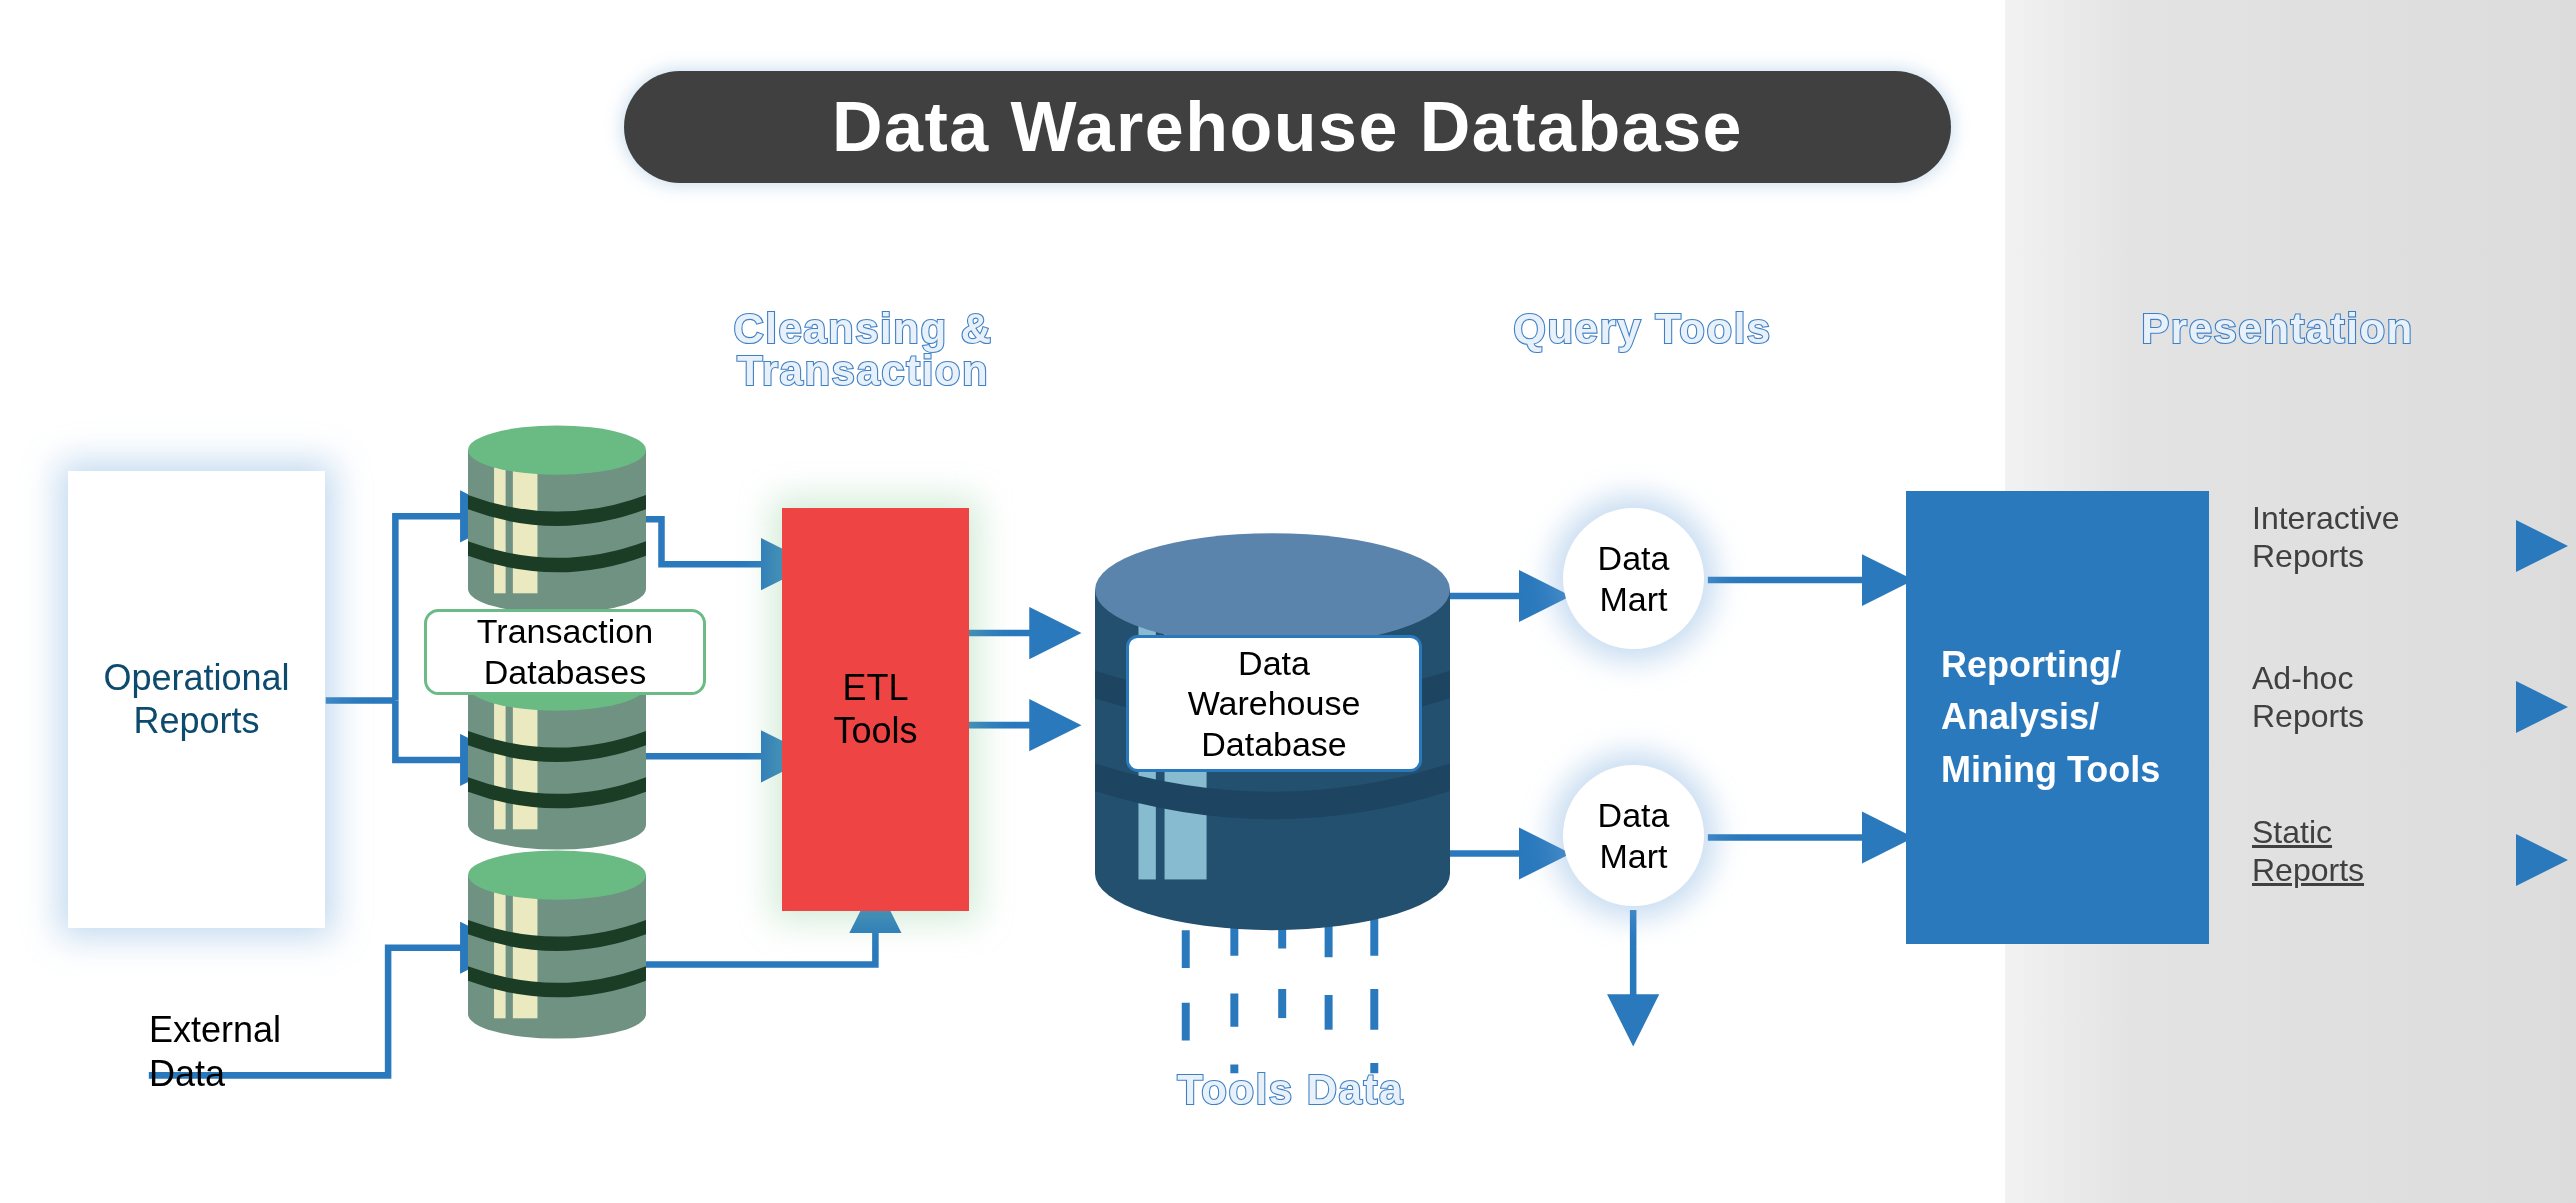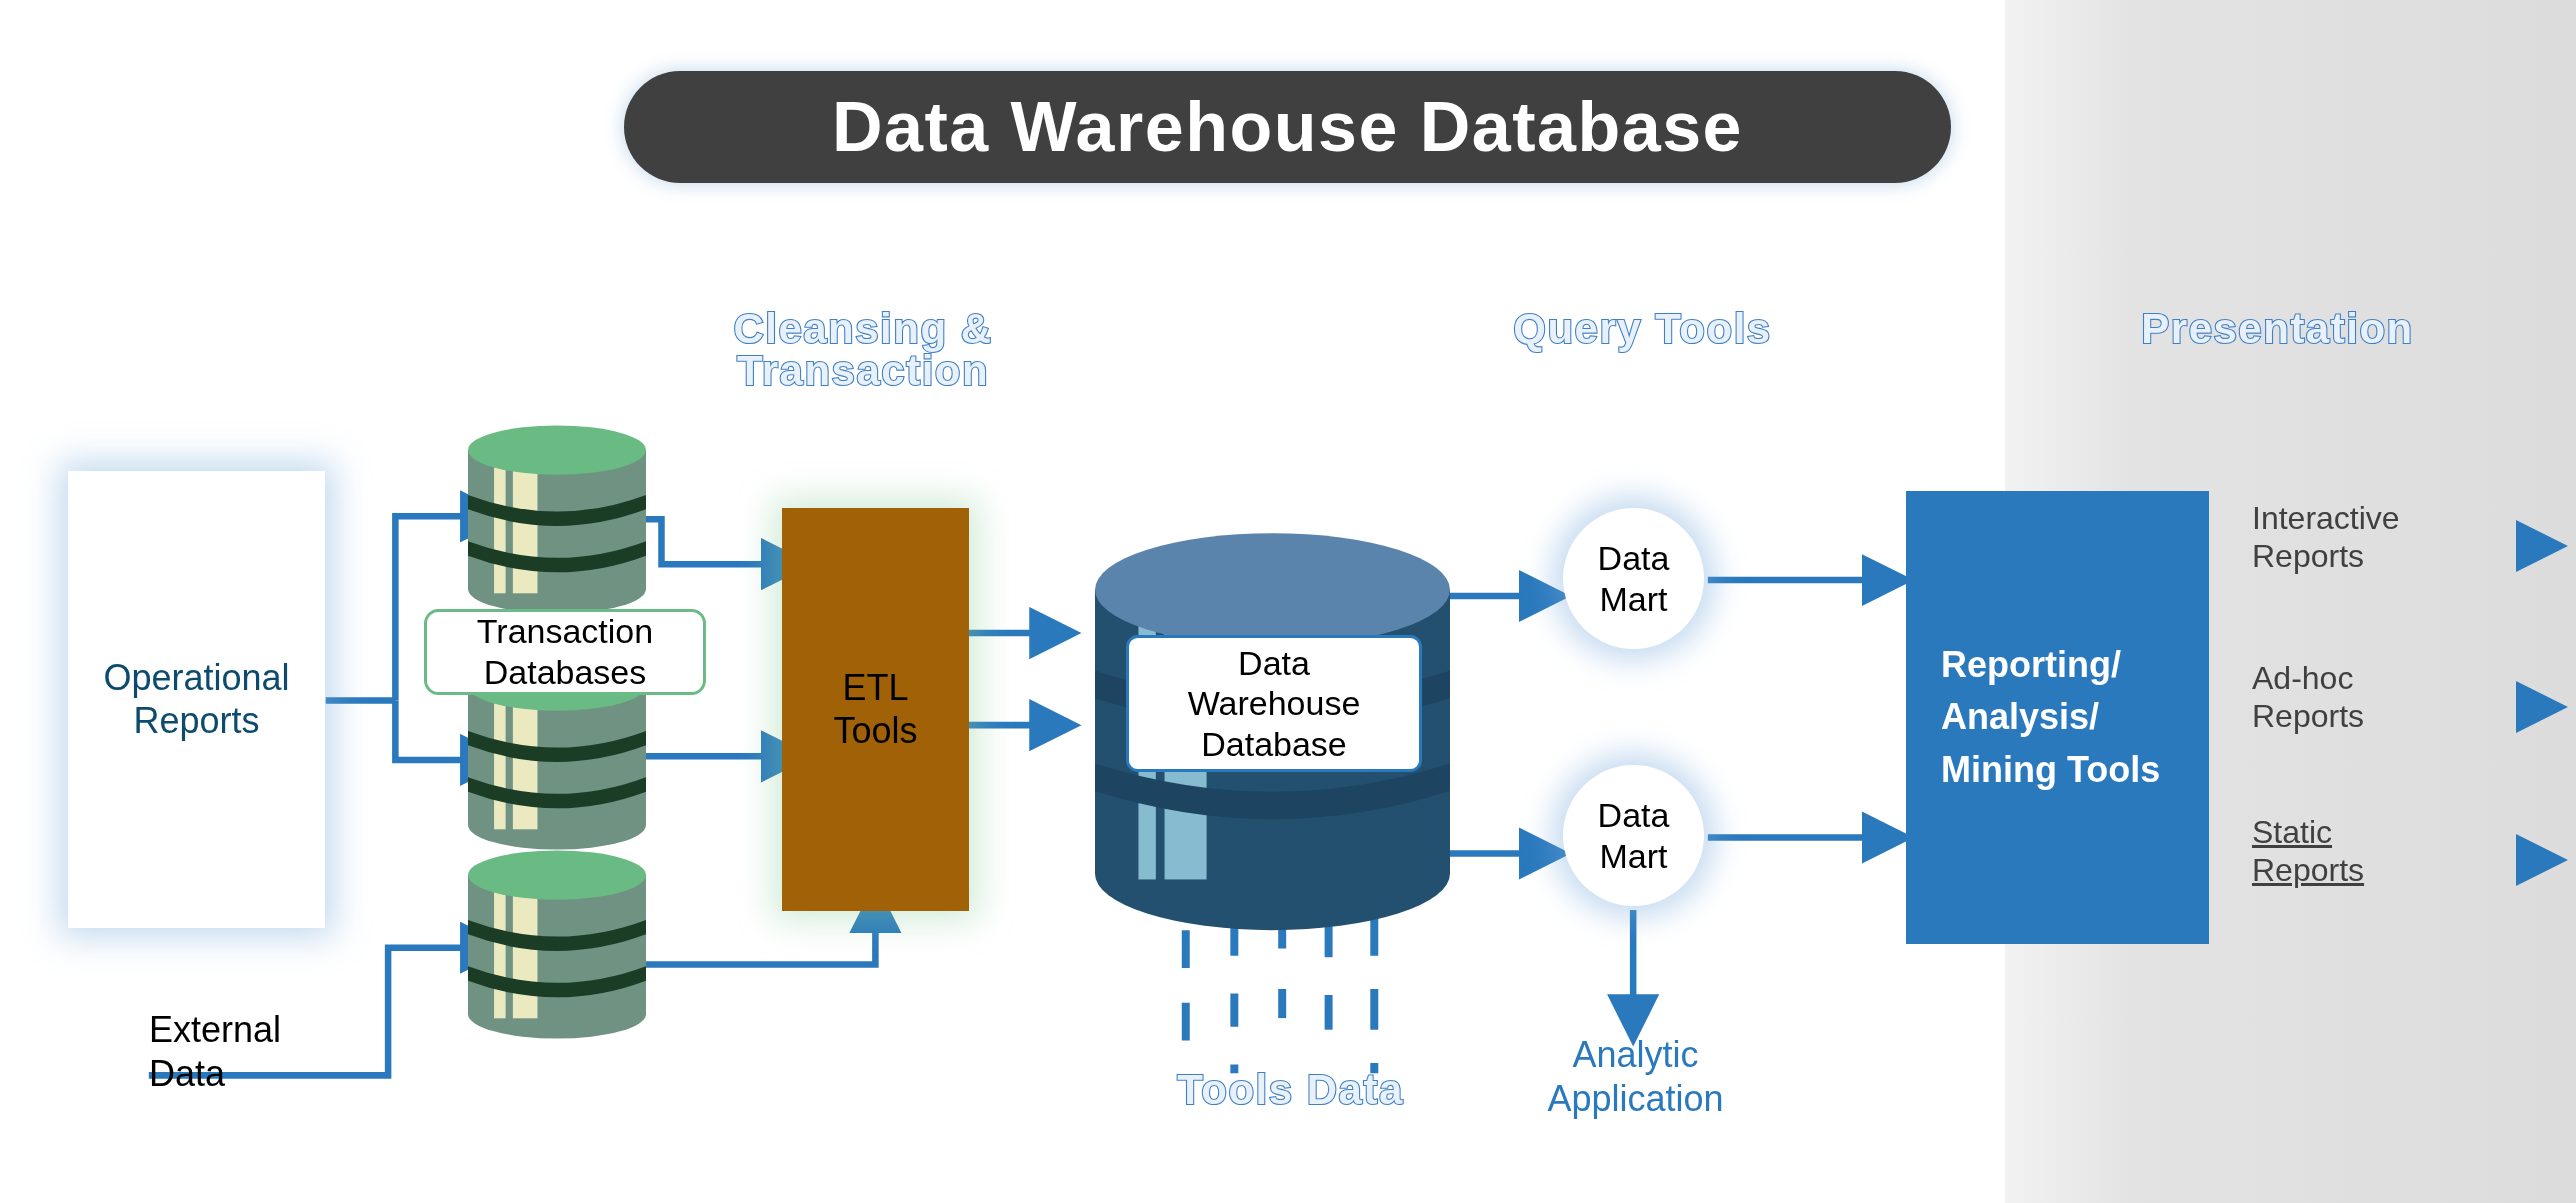--- a/index.html
+++ b/index.html
@@ -35,21 +35,21 @@
     color:#e8f0fa;-webkit-text-stroke:2.2px #3f80c4;paint-order:stroke fill;}
 
   
   .op-box{position:absolute;left:68px;top:471px;width:257px;height:457px;
     background:#fff;box-shadow:0 0 33px 8.7px rgba(120,170,220,.45);}
   .op-box .txt{position:absolute;left:0;right:0;top:50%;transform:translateY(-50%);
     text-align:center;font-size:36px;color:#0c4a6e;line-height:1.22;}
 
   
   .etl-box{position:absolute;left:782px;top:508px;width:187px;height:403px;
-    background:#a16207;box-shadow:0 0 33px 10.2px rgba(140,205,155,.40);}
+    background:#ef4444;box-shadow:0 0 33px 10.2px rgba(140,205,155,.40);}
   .etl-box .txt{position:absolute;left:0;right:0;top:50%;transform:translateY(-50%);
     text-align:center;font-size:36px;color:#000;line-height:1.22;}
 
   
   .gdb{position:absolute;}
   .gdb svg{display:block;}
 
   
   .tx-label{position:absolute;left:424px;top:609px;width:276px;height:80px;
     background:#fff;border:3.6px solid #6cba86;border-radius:14.5px;
@@ -265,24 +265,20 @@
   </div>
   <div class="rep-label" id="lbl-adhoc">
     <div>Ad-hoc</div>
     <div>Reports</div>
   </div>
   <div class="rep-label" id="lbl-static">
     <div>Static</div>
     <div>Reports</div>
   </div>
 
-  <div class="analytic">
-    <div>Analytic</div>
-    <div>Application</div>
-  </div>
 
   <div class="ext-data">
     <div>External</div>
     <div>Data</div>
   </div>
 
 </div>
 
 
 </body></html>

